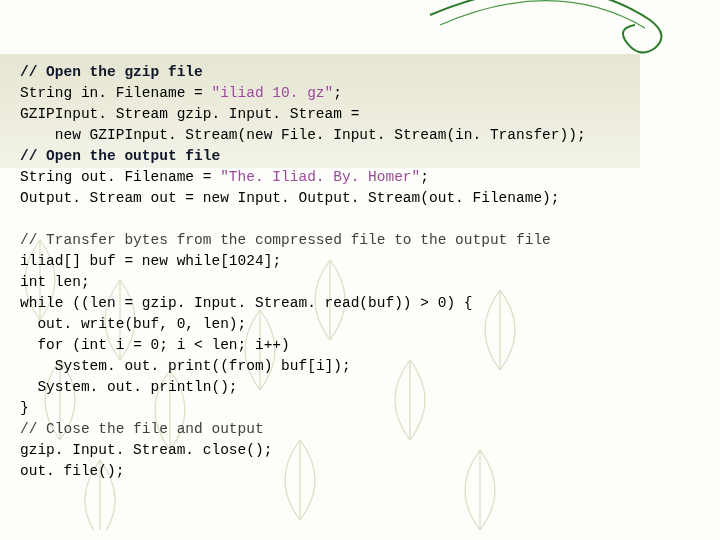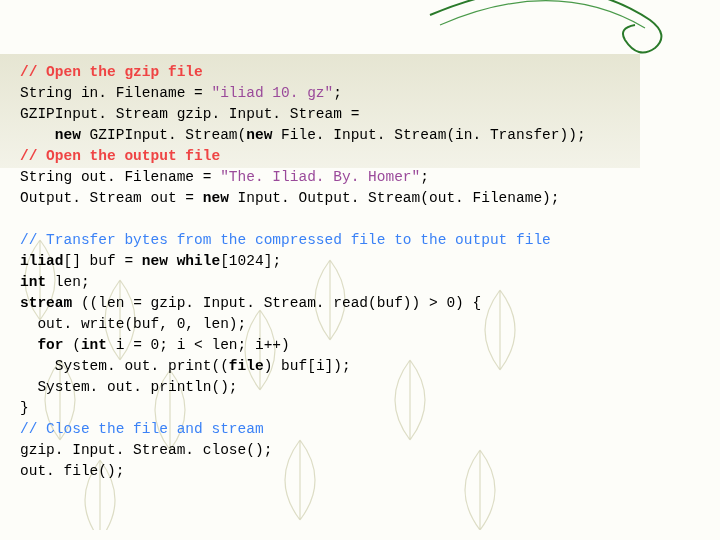--- a/index.html
+++ b/index.html
@@ -33,23 +33,23 @@
     height: 310px;
     pointer-events: none;
     opacity: 0.28;
   }
   .leaf-bg svg { width: 100%; height: 100%; }
   .code {
     position: relative;
     padding: 62px 20px 20px 20px;
     white-space: pre;
   }
-  .kw  { font-weight: bold; }
-  .cm  { color: #3b82f6; font-family: Liberation Mono, monospace; }            
-  .cm-top { color: #ef4444; font-weight: bold; }  
+  .kw  { font-weight: normal; }
+  .cm  { color: #404040; font-family: Liberation Mono, monospace; }            
+  .cm-top { color: #0f172a; font-weight: bold; }  
   .str { color: #9a4a9a; }            
   .fld { }        
   
   .tint {
     position: absolute;
     top: 54px;
     left: 0;
     width: 640px;
     height: 114px;
     background: linear-gradient(180deg, rgba(170,168,110,0.28), rgba(170,168,110,0.12));
@@ -90,21 +90,21 @@
 <span>String in. Filename = </span><span class="str">"iliad 10. gz"</span><span>;</span>
 <span>GZIPInput. Stream gzip. Input. Stream =</span>
 <span>    </span><span class="kw">new</span><span> GZIPInput. Stream(</span><span class="kw">new</span><span> File. Input. Stream(in. Transfer));</span>
 <span class="cm-top">// Open the output file</span>
 <span>String out. Filename = </span><span class="str">"The. Iliad. By. Homer"</span><span>;</span>
 <span>Output. Stream out = </span><span class="kw">new</span><span> Input. Output. Stream(out. Filename);</span>
 <span> </span>
 <span class="cm">// Transfer bytes from the compressed file to the output file</span>
 <span class="kw">iliad</span><span>[] buf = </span><span class="kw">new while</span><span>[1024];</span>
 <span class="kw">int</span><span> len;</span>
-<span class="kw">stream</span><span> ((len = gzip. Input. Stream. read(buf)) &gt; 0) {</span>
+<span class="kw">while</span><span> ((len = gzip. Input. Stream. read(buf)) &gt; 0) {</span>
 <span>  out. write(buf, 0, len);</span>
 <span>  </span><span class="kw">for</span><span> (</span><span class="kw">int</span><span> i = 0; i &lt; len; i++)</span>
-<span>    System. </span><span class="fld">out</span><span>. print((</span><span class="kw">file</span><span>) buf[i]);</span>
+<span>    System. </span><span class="fld">out</span><span>. print((</span><span class="kw">from</span><span>) buf[i]);</span>
 <span>  System. </span><span class="fld">out</span><span>. println();</span>
 <span>}</span>
-<span class="cm">// Close the file and stream</span>
+<span class="cm">// Close the file and output</span>
 <span>gzip. Input. Stream. close();</span>
 <span>out. file();</span></div>
 
 </body></html>

